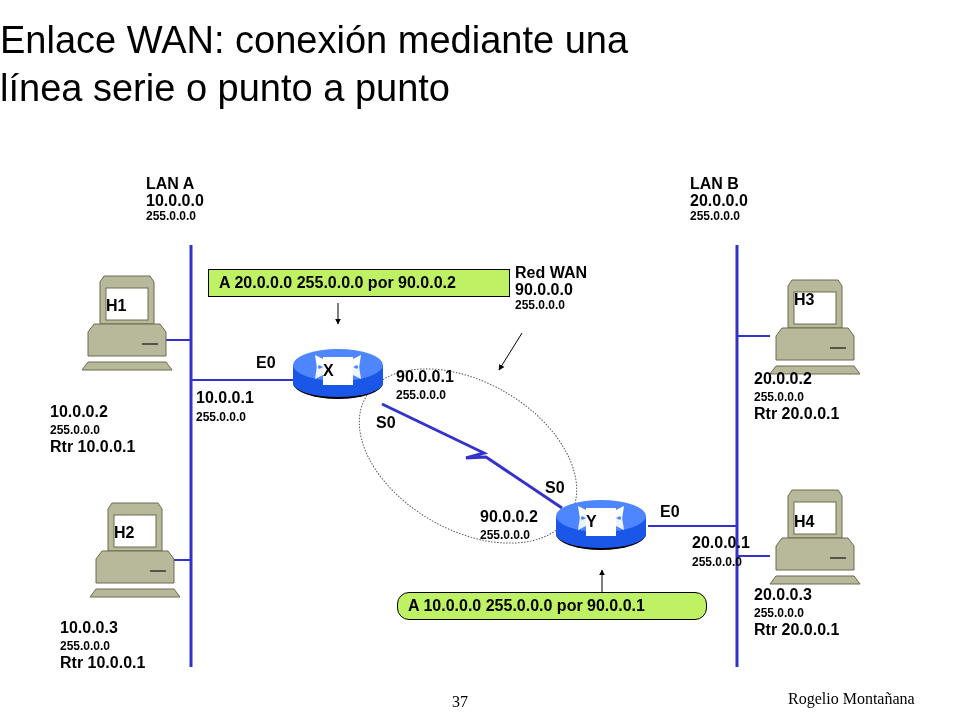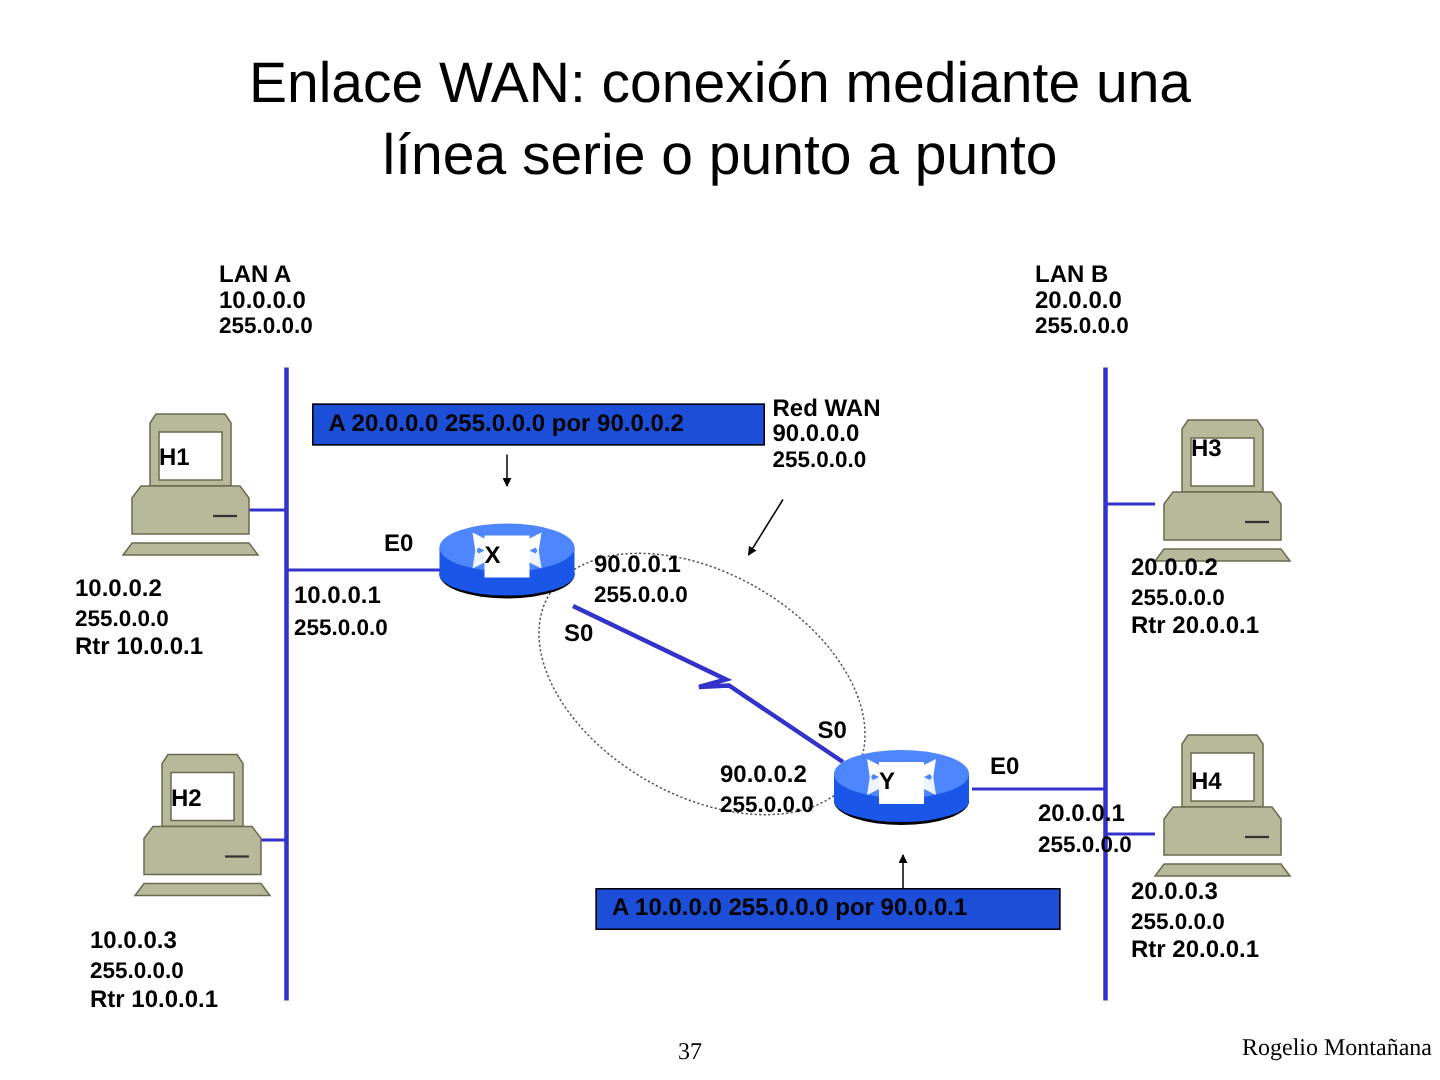--- a/index.html
+++ b/index.html
@@ -1,21 +1,21 @@
 <!DOCTYPE html>
 <html><head>
 <meta charset="utf-8">
 <style>
   html, body { margin: 0; padding: 0; background: #ffffff; }
   body { width: 960px; height: 720px; position: relative; overflow: hidden; font-family: "Liberation Sans", sans-serif; color: #000; }
-  .title { position: absolute; left: 0; width: 960px; top: 32px; text-align: center; font-size: 38px; line-height: 48px; font-weight: normal; }
+  .title { position: absolute; left: 0; width: 960px; top: 16px; font-size: 38px; line-height: 48px; font-weight: normal; }
   .lbl { position: absolute; font-weight: bold; white-space: nowrap; line-height: 1.05; }
   .s16 { font-size: 16px; }
-  .s13 { font-size: 15px; }
-  .box { position: absolute; border: 1px solid #000; background: #1d4ed8; font-size: 16px; font-weight: bold; padding: 4px 10px; white-space: nowrap; }
+  .s13 { font-size: 12px; }
+  .box { position: absolute; border: 1px solid #000; background: #bef264; font-size: 16px; font-weight: bold; padding: 4px 10px; white-space: nowrap; }
   .footer { position: absolute; font-family: Liberation Serif, serif; font-size: 16px; }
   svg.diagram { position: absolute; left: 0; top: 0; }
 </style>
 </head>
 <body>
 
 <div class="title">
   <div>Enlace WAN: conexión mediante una</div>
   <div>línea serie o punto a punto</div>
 </div>
@@ -107,21 +107,21 @@
   <div class="s16">20.0.0.0</div>
   <div class="s13">255.0.0.0</div>
 </div>
 
 <div class="lbl" style="left:515px; top:265px; width:100px;">
   <div class="s16">Red WAN</div>
   <div class="s16">90.0.0.0</div>
   <div class="s13">255.0.0.0</div>
 </div>
 
-<div class="lbl" style="left:50px; top:385px; width:130px;">
+<div class="lbl" style="left:50px; top:404px; width:130px;">
   <div class="s16">10.0.0.2</div>
   <div class="s13" style="margin-top:3px;">255.0.0.0</div>
   <div class="s16" style="margin-top:3px;">Rtr 10.0.0.1</div>
 </div>
 <div class="lbl" style="left:60px; top:606px; width:130px;margin-top:14px;">
   <div class="s16">10.0.0.3</div>
   <div class="s13" style="margin-top:3px;">255.0.0.0</div>
   <div class="s16" style="margin-top:3px;">Rtr 10.0.0.1</div>
 </div>
 <div class="lbl" style="left:754px; top:371px; width:130px;">
@@ -151,16 +151,16 @@
   <div class="s16">90.0.0.2</div>
   <div class="s13" style="margin-top:3px;">255.0.0.0</div>
 </div>
 <div class="lbl s16" style="left:660px; top:504px;">E0</div>
 <div class="lbl" style="left:692px; top:535px; width:76px;">
   <div class="s16">20.0.0.1</div>
   <div class="s13" style="margin-top:4px;">255.0.0.0</div>
 </div>
 
 <div class="box" style="left:208px; top:269px; width:280px;">A 20.0.0.0 255.0.0.0 por 90.0.0.2</div>
-<div class="box" style="left:397px; top:592px; width:288px;">A 10.0.0.0 255.0.0.0 por 90.0.0.1</div>
+<div class="box" style="left:397px; top:592px; width:288px;border-radius:12px;">A 10.0.0.0 255.0.0.0 por 90.0.0.1</div>
 
 <div class="footer" style="left:452px; top:693px;">37</div>
-<div class="footer" style="left:828px; top:690px;text-align:center;">Rogelio Montañana</div>
+<div class="footer" style="left:788px; top:690px;text-align:center;">Rogelio Montañana</div>
 
 </body></html>

